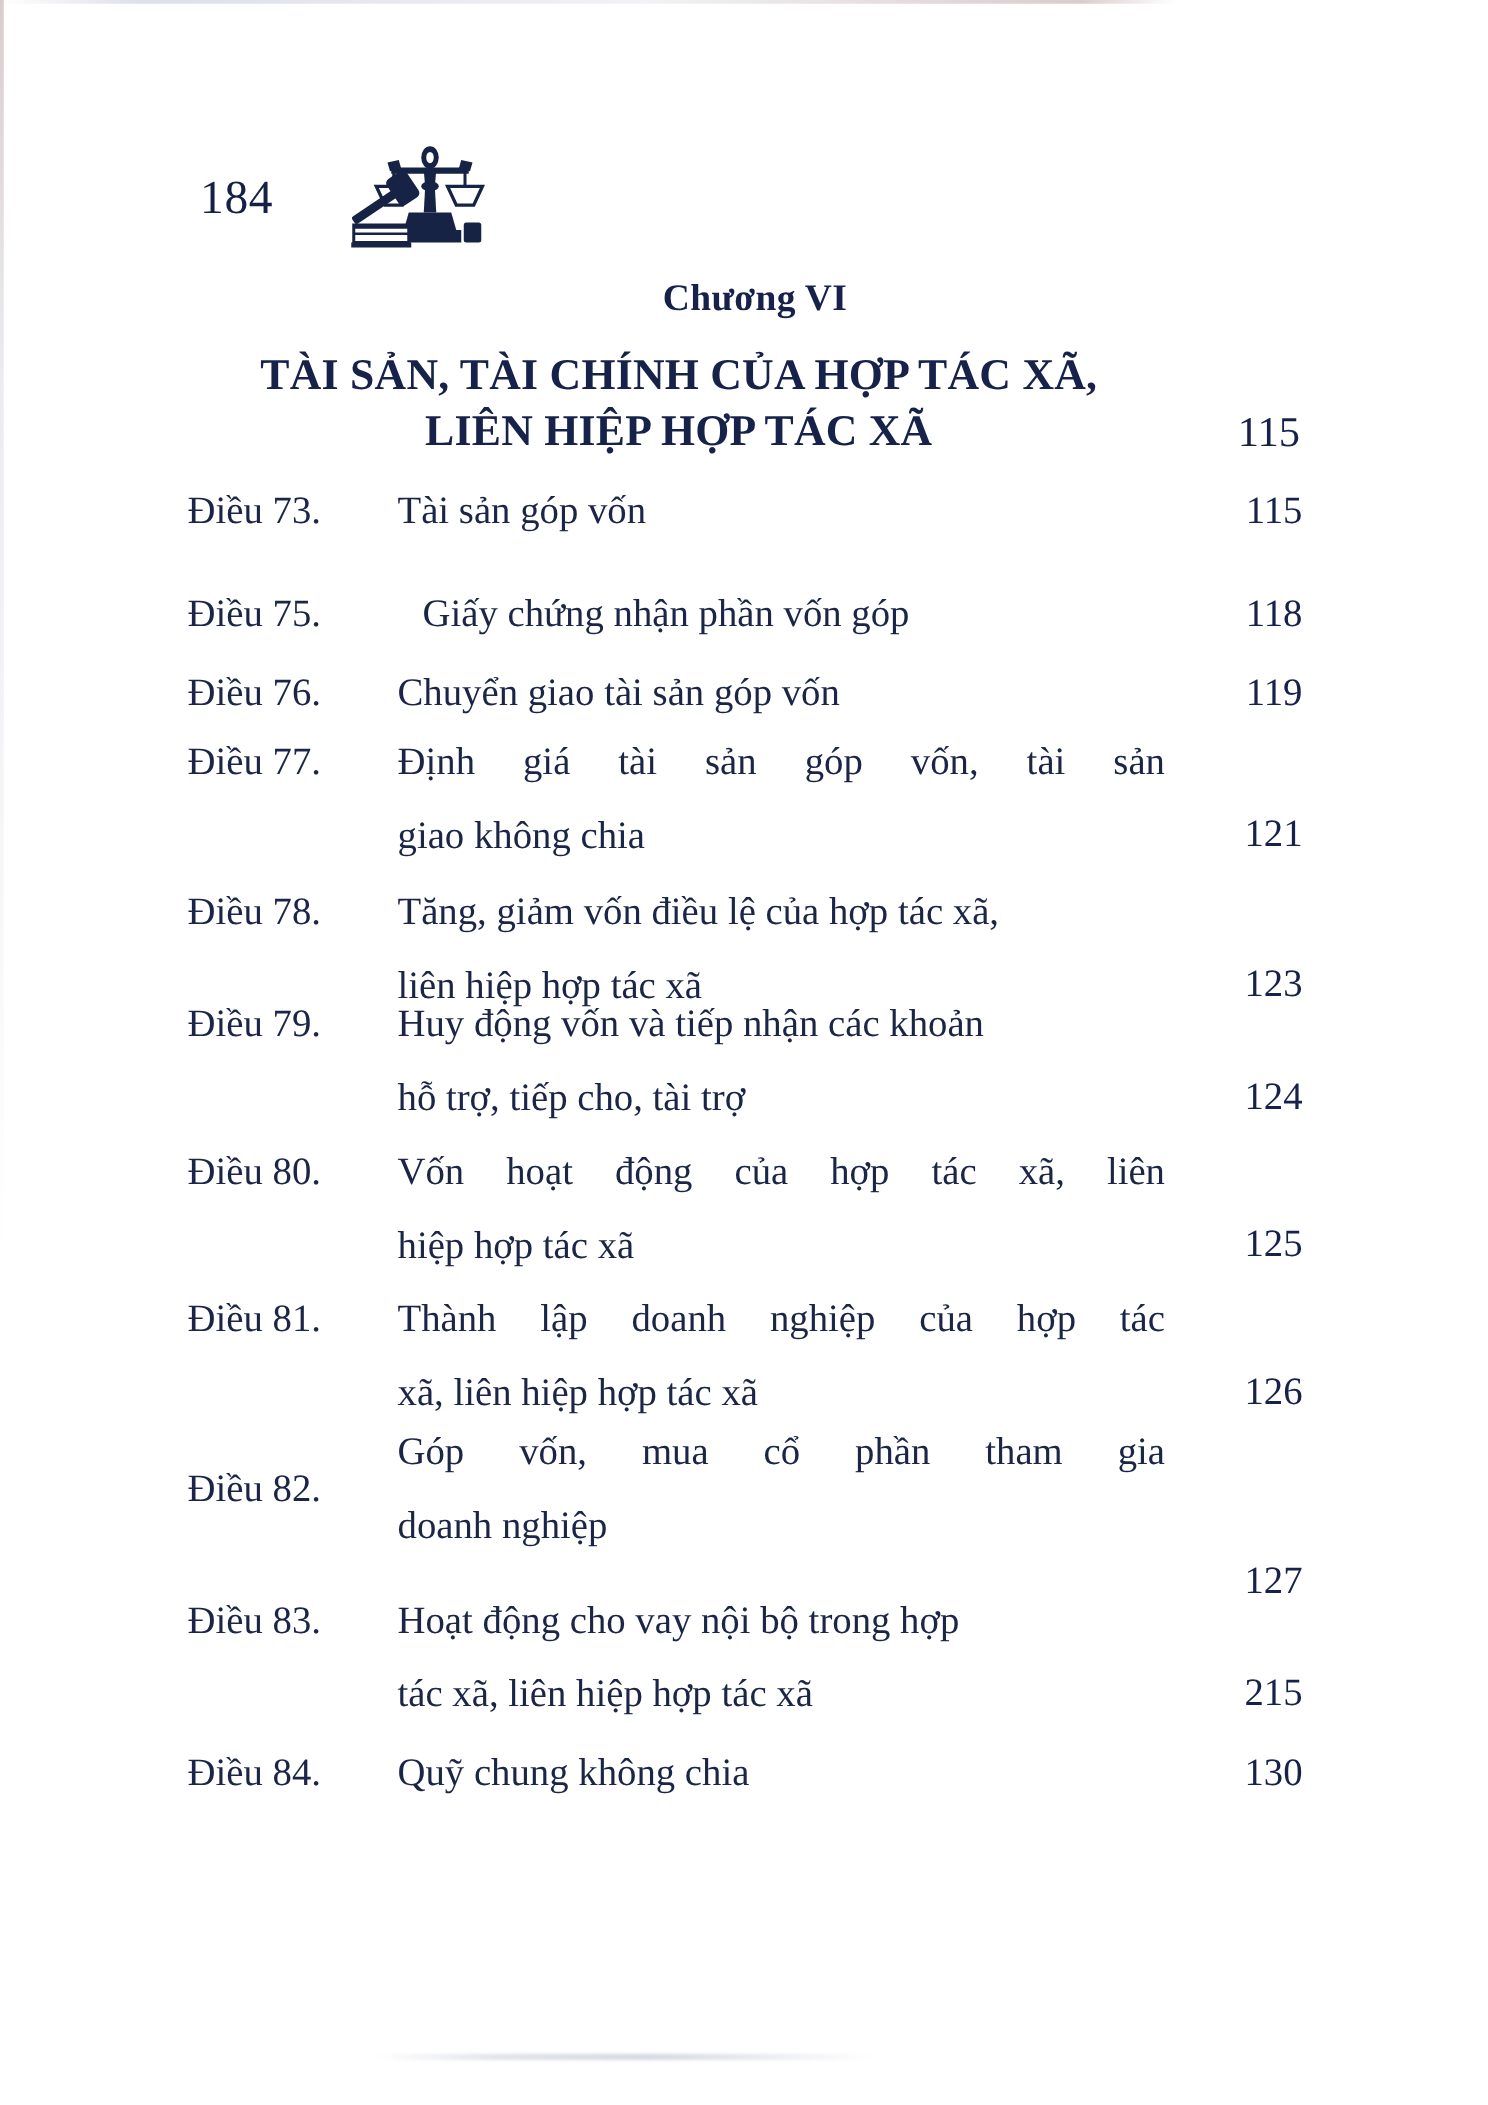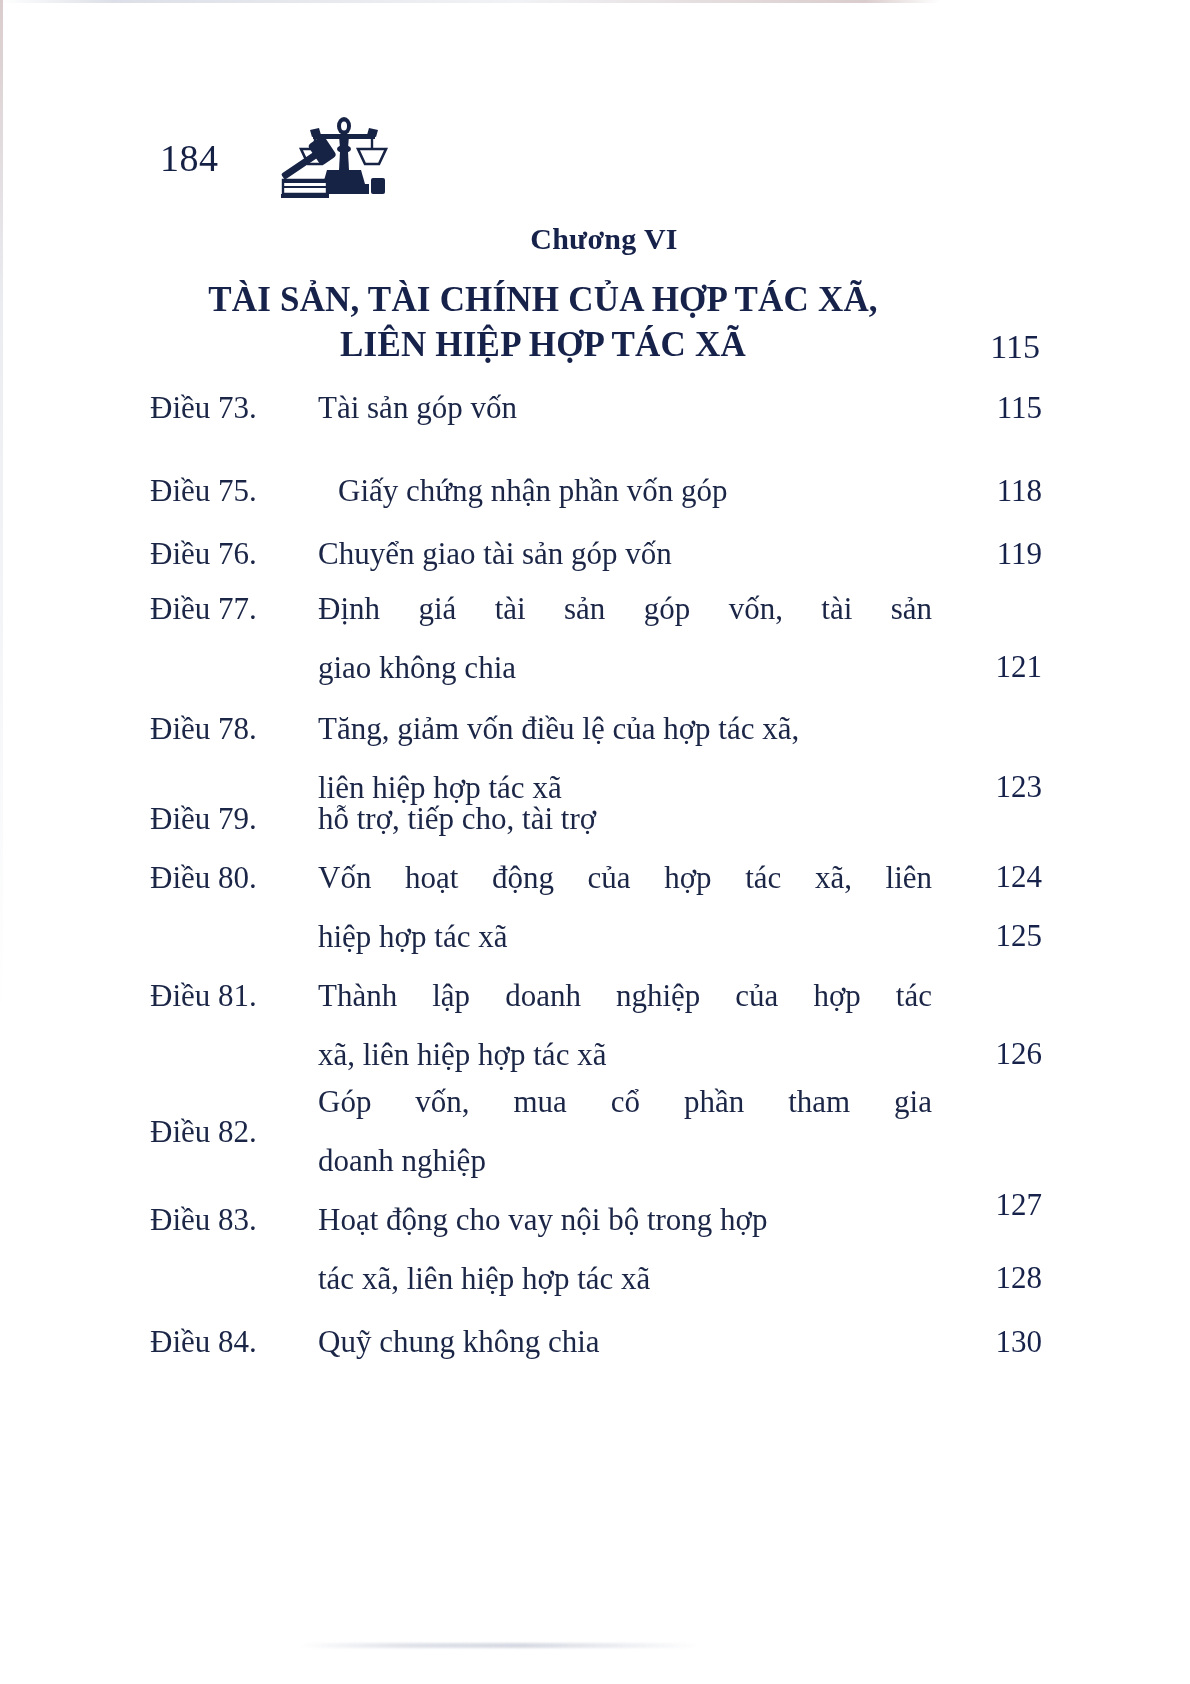--- a/index.html
+++ b/index.html
@@ -156,21 +156,21 @@
 
   .r74 { margin-top: 22px; }
   .r75 { margin-top: 52px; gap: 20px; }
   .r76 { margin-top: 32px; }
   .r77 { margin-top: 24px; }
   .r78 { margin-top: 30px; }
   .r79 { }
   .r80 { margin-top: 28px; }
   .r81 { margin-top: 28px; }
   .r82 { margin-top: 16px; align-items: center; }
-  .r83 { margin-top: 28px; }
+  .r83 { margin-top: 45px; }
   .r84 { margin-top: 32px; }
 
   
   .toc-text .ln + .ln { margin-top: 28px; }
   .toc-pages .pg.low { position: absolute; right: 0; top: 58px; }
 </style>
 </head>
 <body>
 
 <div class="page">
@@ -283,20 +283,21 @@
         <span class="ln">liên hiệp hợp tác xã</span>
       </div>
       <div class="toc-pages">
         <span class="pg low">123</span>
       </div>
     </div>
 
     <div class="toc-entry r79">
       <div class="toc-num">Điều 79.</div>
       <div class="toc-text">
+        <span class="ln">Huy động vốn và tiếp nhận các khoản</span>
         <span class="ln">hỗ trợ, tiếp cho, tài trợ</span>
       </div>
       <div class="toc-pages">
         <span class="pg low">124</span>
       </div>
     </div>
 
     <div class="toc-entry r80">
       <div class="toc-num">Điều 80.</div>
       <div class="toc-text">
@@ -330,21 +331,21 @@
       </div>
     </div>
 
     <div class="toc-entry r83">
       <div class="toc-num">Điều 83.</div>
       <div class="toc-text">
         <span class="ln">Hoạt động cho vay nội bộ trong hợp</span>
         <span class="ln">tác xã, liên hiệp hợp tác xã</span>
       </div>
       <div class="toc-pages">
-        <span class="pg low">128</span>
+        <span class="pg low">215</span>
       </div>
     </div>
 
     <div class="toc-entry r84">
       <div class="toc-num">Điều 84.</div>
       <div class="toc-text">
         <span class="ln">Quỹ chung không chia</span>
       </div>
       <div class="toc-pages">
         <span class="pg">130</span>

